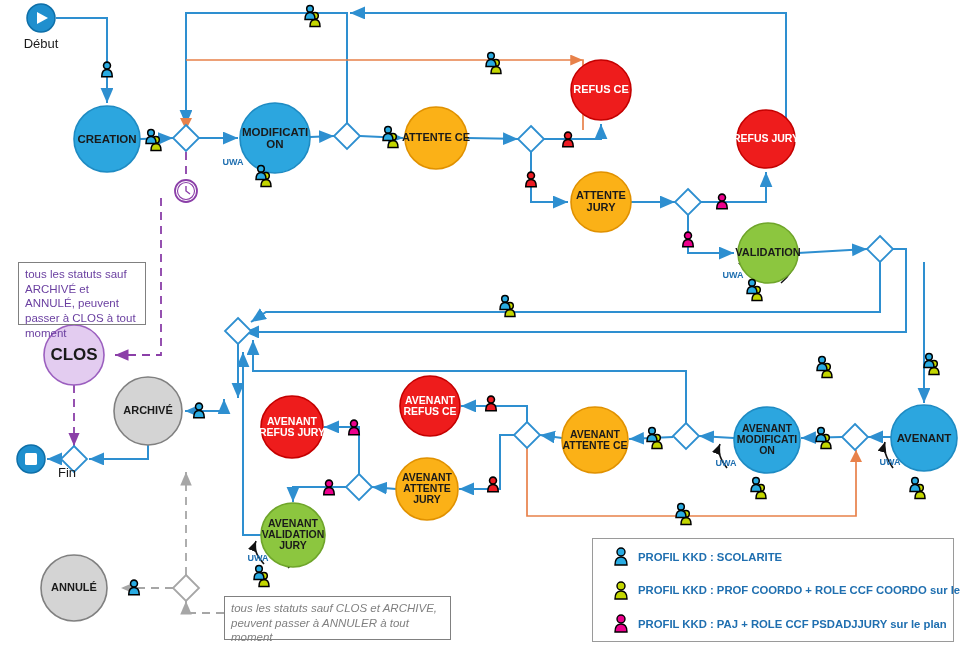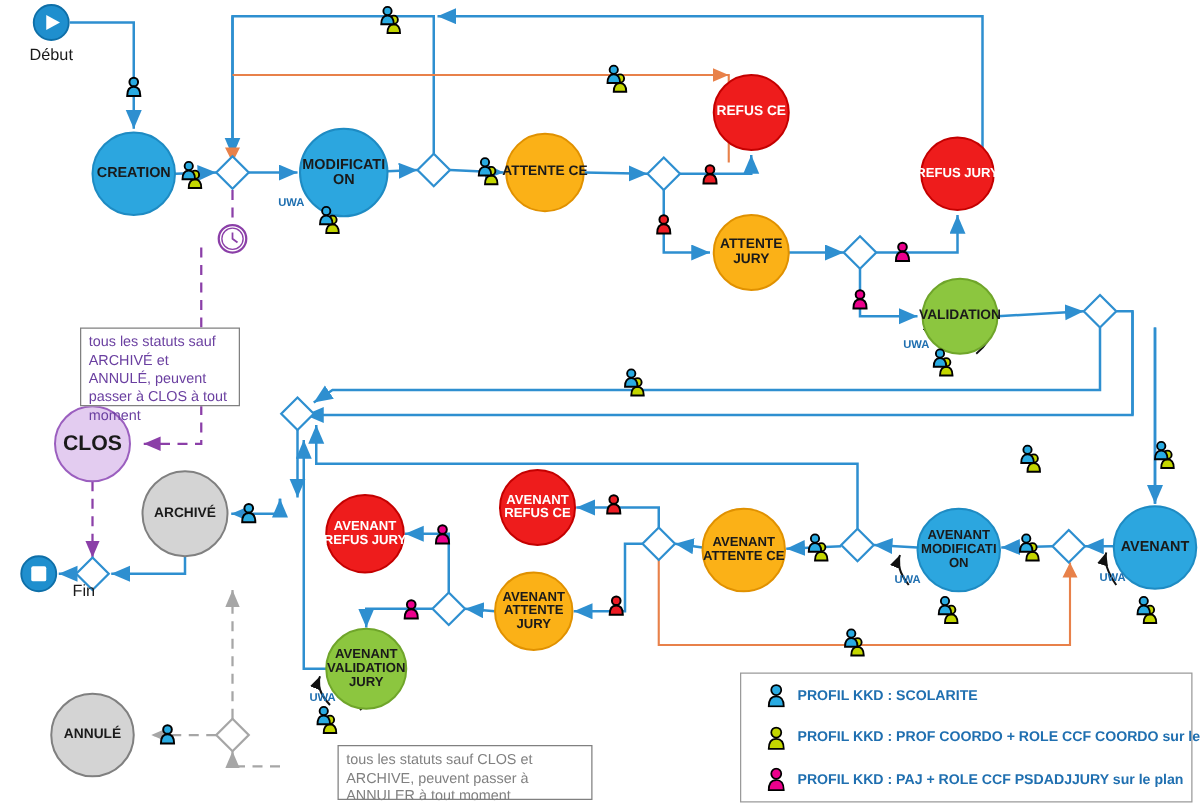--- a/index.html
+++ b/index.html
@@ -19,21 +19,21 @@
     position:absolute;transform:translateX(-50%);
     font-size:13px;color:#1a1a1a;
   }
   .uwa-label{
     position:absolute;transform:translate(-50%,-50%);
     font-size:9px;color:#1f6fb0;font-weight:600;
   }
 
   .note{
     position:absolute;background:#fff;border:1.5px solid #808080;
-    box-sizing:border-box;padding:4px 6px;line-height:1.28;margin-left:46px;
+    box-sizing:border-box;padding:4px 6px;line-height:1.28;
   }
   .note-clos{color:#6a3fa0;font-size:11.5px;}
   .note-annul{color:#808080;font-size:11.5px;}
 
   .legend{
     position:absolute;left:592px;top:538px;width:362px;height:104px;
     background:#fff;border:1.5px solid #9a9a9a;box-sizing:border-box;
     padding:7px 20px;display:flex;flex-direction:column;justify-content:space-between;
   }
   .legend-row{display:flex;align-items:center;gap:9px;height:21px;}
@@ -366,21 +366,21 @@
         </g>
       </g>
   </svg>
 
   <div class="endpoint-label" style="left:41px;top:36px;">Début</div>
   <div class="endpoint-label" style="left:31px;top:465px;margin-left:36px;">Fin</div>
 
   <div class="note note-clos" style="left:18px;top:262px;width:128px;height:63px;">
     <span>tous les statuts sauf ARCHIVÉ et ANNULÉ, peuvent passer à CLOS à tout moment</span>
   </div>
-  <div class="note note-annul" style="left:224px;top:596px;width:204px;height:44px;">
+  <div class="note note-annul" style="left:224px;top:596px;width:227px;height:44px;font-style:italic;">
     <span>tous les statuts sauf CLOS et ARCHIVE, peuvent passer à ANNULER à tout moment</span>
   </div>
 
   <div class="legend">
     <div class="legend-row">
       <svg class="legend-icon" viewBox="0 0 16 19">
         <circle cx="8" cy="5" r="4" fill="#29ABE2" stroke="#000" stroke-width="1.4"></circle>
         <path d="M8,10 C3.6,10 2,13.2 2,18 L14,18 C14,13.2 12.4,10 8,10 z" fill="#29ABE2" stroke="#000" stroke-width="1.4"></path>
       </svg>
       <span class="legend-text">PROFIL KKD : SCOLARITE</span>

